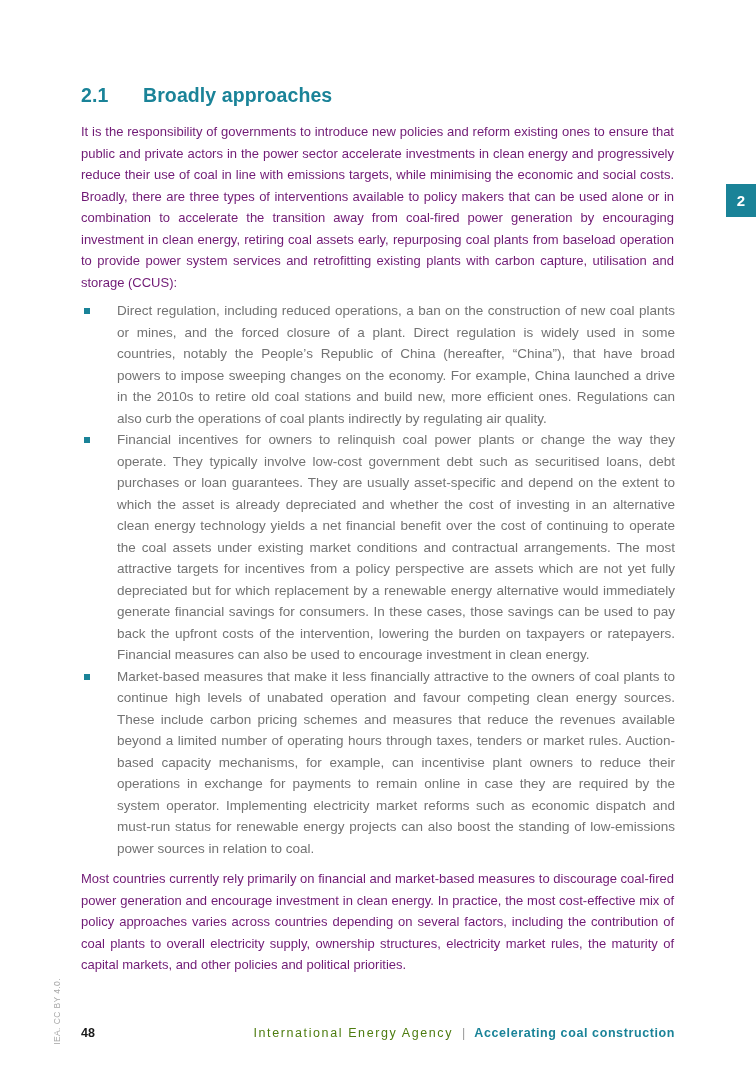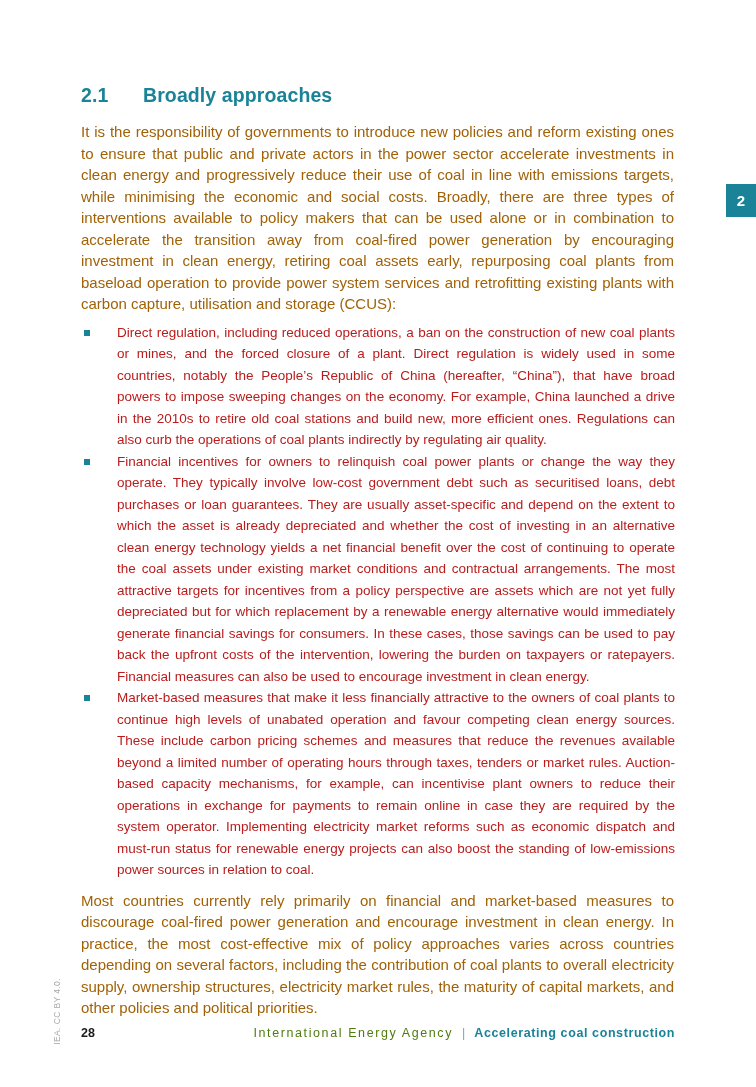--- a/index.html
+++ b/index.html
@@ -29,24 +29,24 @@
     font-weight: bold;
     color: var(--accent);
     letter-spacing: 0.1px;
   }
   .sec-num {
     display: inline-block;
     width: 62px;
   }
   p.body-par {
     margin: 0 1px 7px 0;
-    font-size: 15px;
+    font-size: 13px;
     line-height: 21.5px;
     text-align: justify;
-    color: #a16207;
+    color: #701a75;
   }
   p.body-par.closing {
     margin-top: 9px;
     margin-bottom: 0;
   }
   ul.bullets {
     list-style: none;
     margin: 0 0 0 0;
     padding: 0;
   }
@@ -65,21 +65,21 @@
     display: block;
     width: 6px;
     height: 6px;
     background: var(--accent);
   }
   .bullet-text {
     flex: 1 1 auto;
     font-size: 13.5px;
     line-height: 21.5px;
     text-align: justify;
-    color: #b91c1c;
+    color: #737373;
   }
   .side-tab {
     position: absolute;
     top: 184px;
     right: 0;
     width: 30px;
     height: 33px;
     background: var(--accent);
     color: #ffffff;
     font-size: 15px;
@@ -168,19 +168,19 @@
         </span>
         <span class="bullet-text">Market-based measures that make it less financially attractive to the owners of coal plants to continue high levels of unabated operation and favour competing clean energy sources. These include carbon pricing schemes and measures that reduce the revenues available beyond a limited number of operating hours through taxes, tenders or market rules. Auction-based capacity mechanisms, for example, can incentivise plant owners to reduce their operations in exchange for payments to remain online in case they are required by the system operator. Implementing electricity market reforms such as economic dispatch and must-run status for renewable energy projects can also boost the standing of low-emissions power sources in relation to coal.</span>
       </li>
     </ul>
 
     <p class="body-par closing">Most countries currently rely primarily on financial and market-based measures to discourage coal-fired power generation and encourage investment in clean energy. In practice, the most cost-effective mix of policy approaches varies across countries depending on several factors, including the contribution of coal plants to overall electricity supply, ownership structures, electricity market rules, the maturity of capital markets, and other policies and political priorities.</p>
 
   </div>
 
   <div class="footer">
-    <span class="page-num">28</span>
+    <span class="page-num">48</span>
     <span class="footer-right">
       <span class="footer-org">International Energy Agency</span><span class="footer-sep">|</span><span class="footer-report">Accelerating coal construction</span>
     </span>
   </div>
 
 </div>
 
 </body></html>

